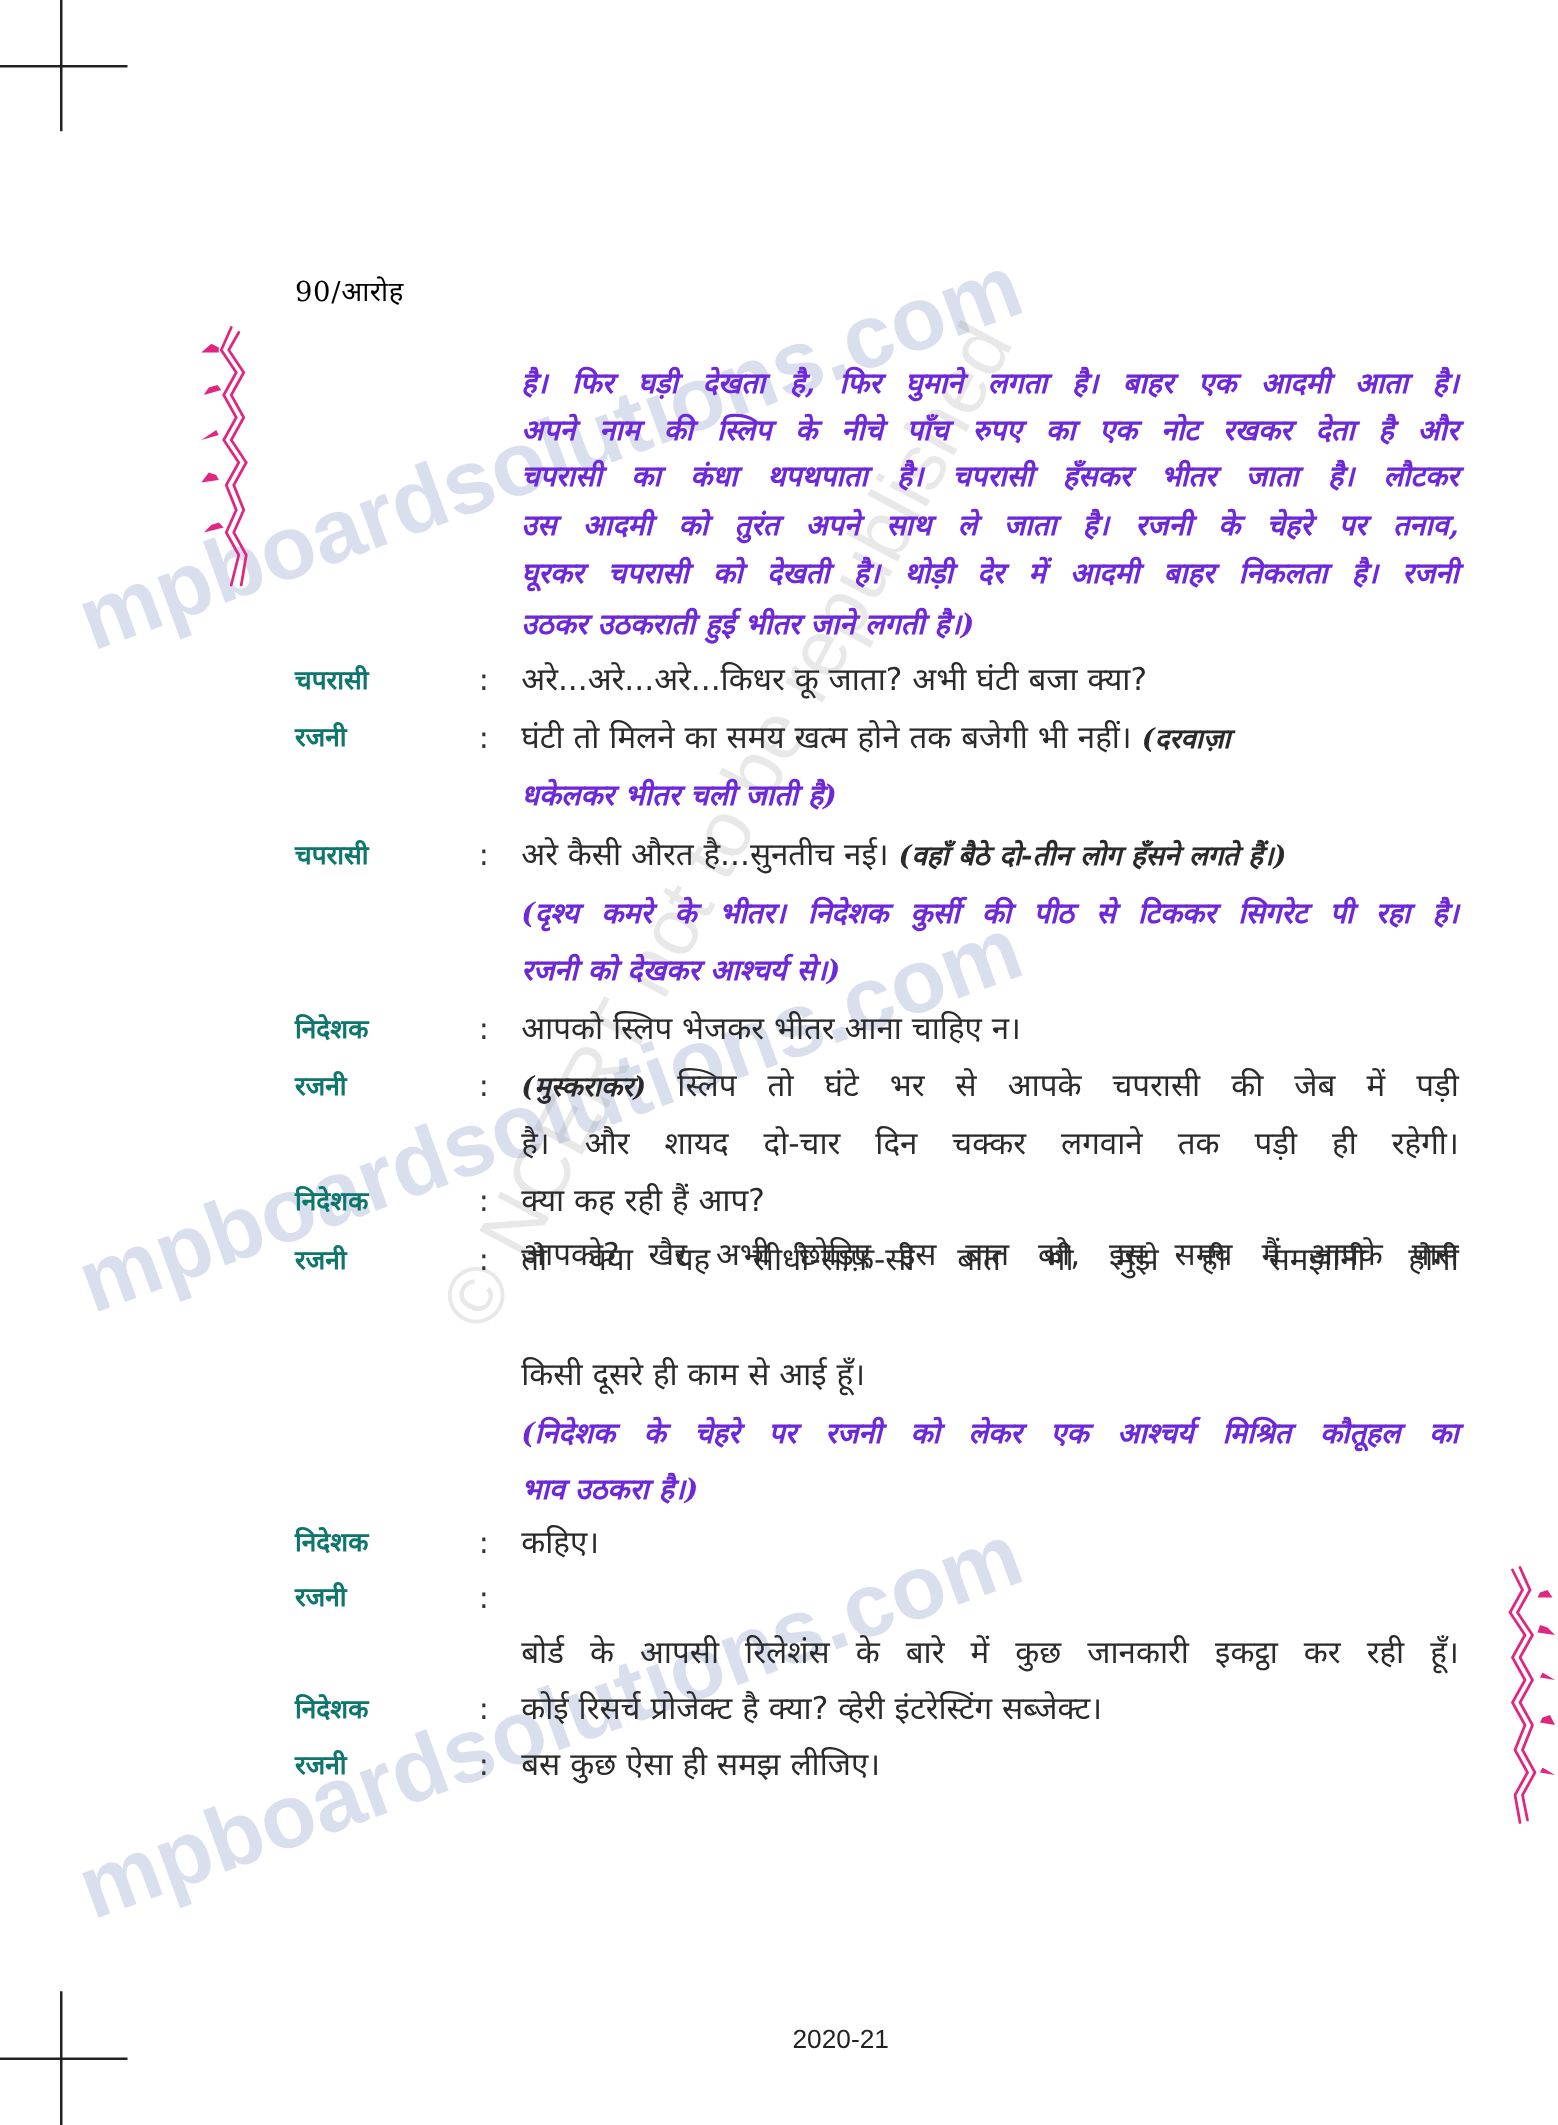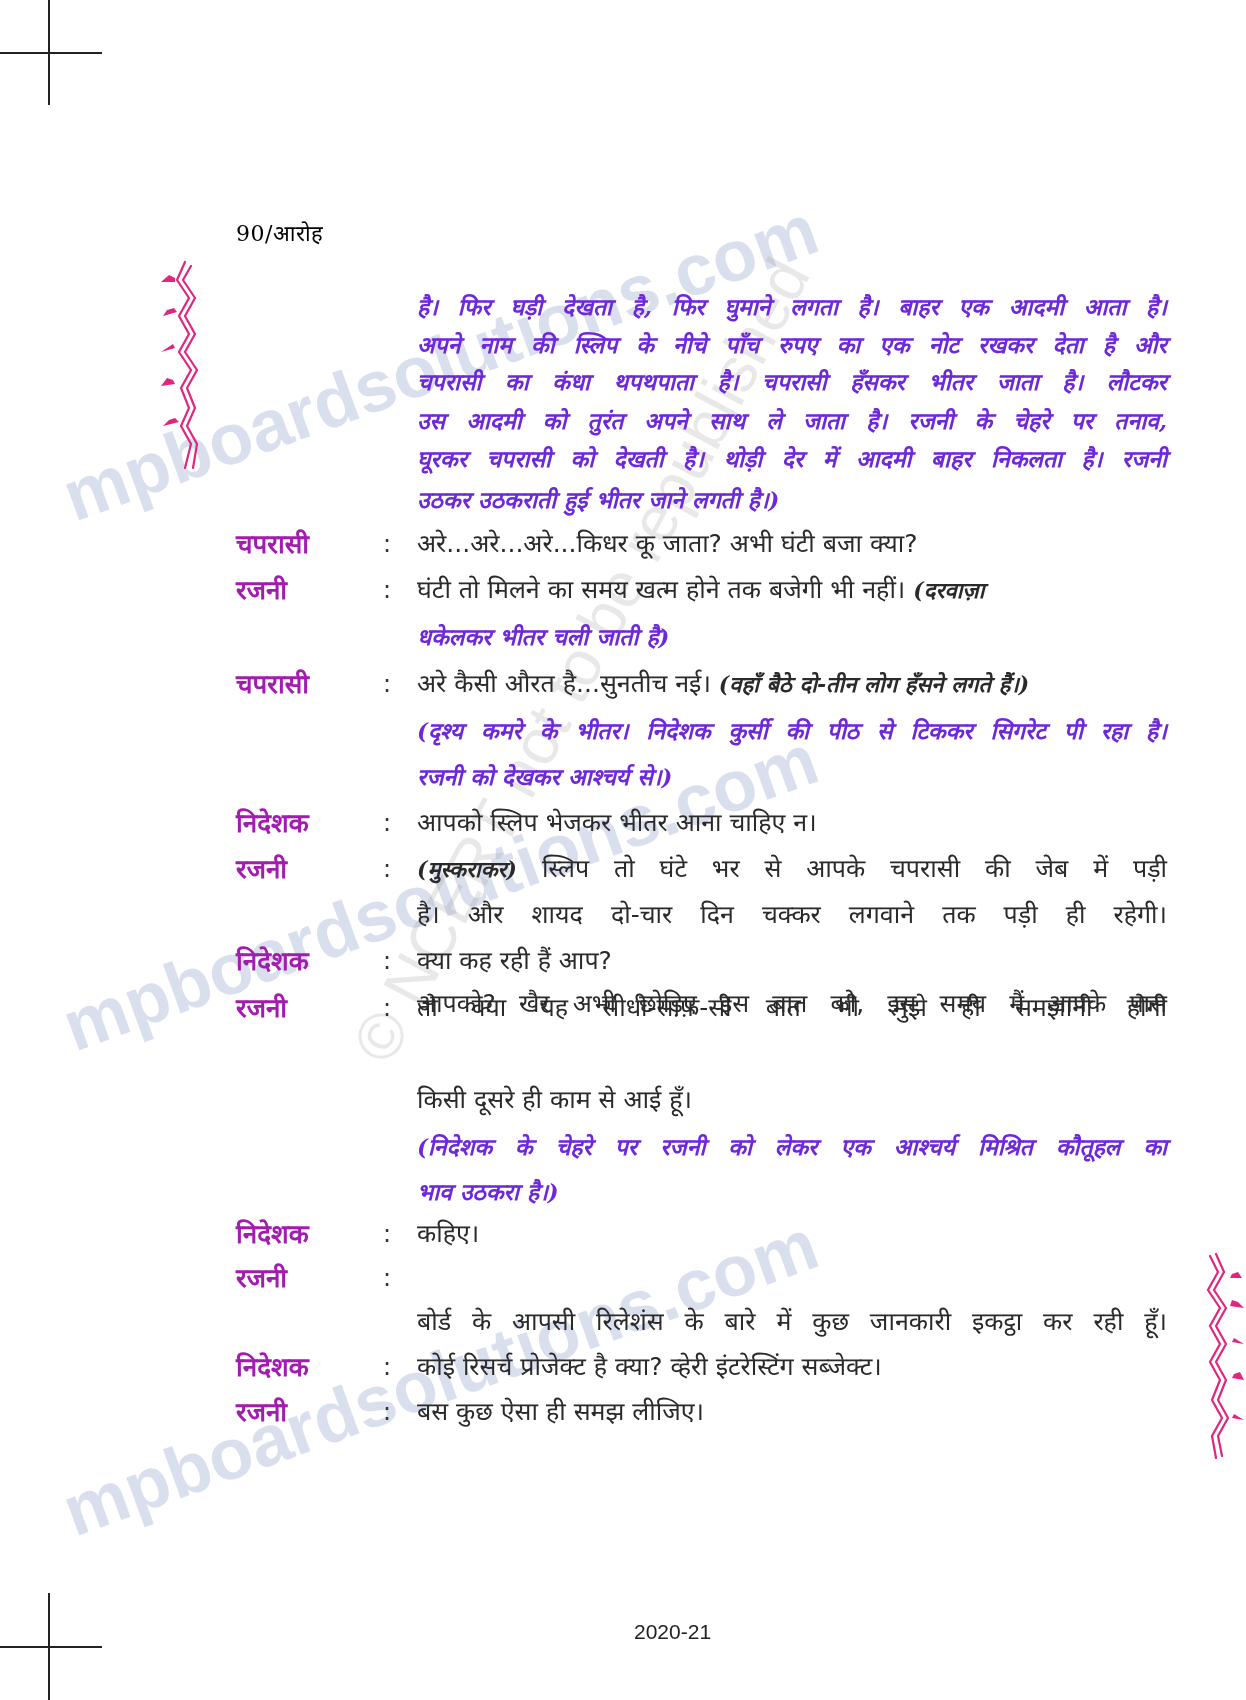--- a/index.html
+++ b/index.html
@@ -42,23 +42,23 @@
     .line {
       position: absolute;
       left: 0;
       width: 1246px;
       height: 40px;
     }
     .speaker {
       position: absolute;
       left: 236px;
       top: 0;
-      font-size: 26px;
-      font-weight: bold;
-      color: #a21caf;
+      font-size: 21px;
+      font-weight: bold;
+      color: #0f766e;
       line-height: 40px;
       white-space: nowrap;
     }
     .colon {
       position: absolute;
       left: 383px;
       top: 0;
       font-size: 24px;
       line-height: 40px;
       color: #333;

